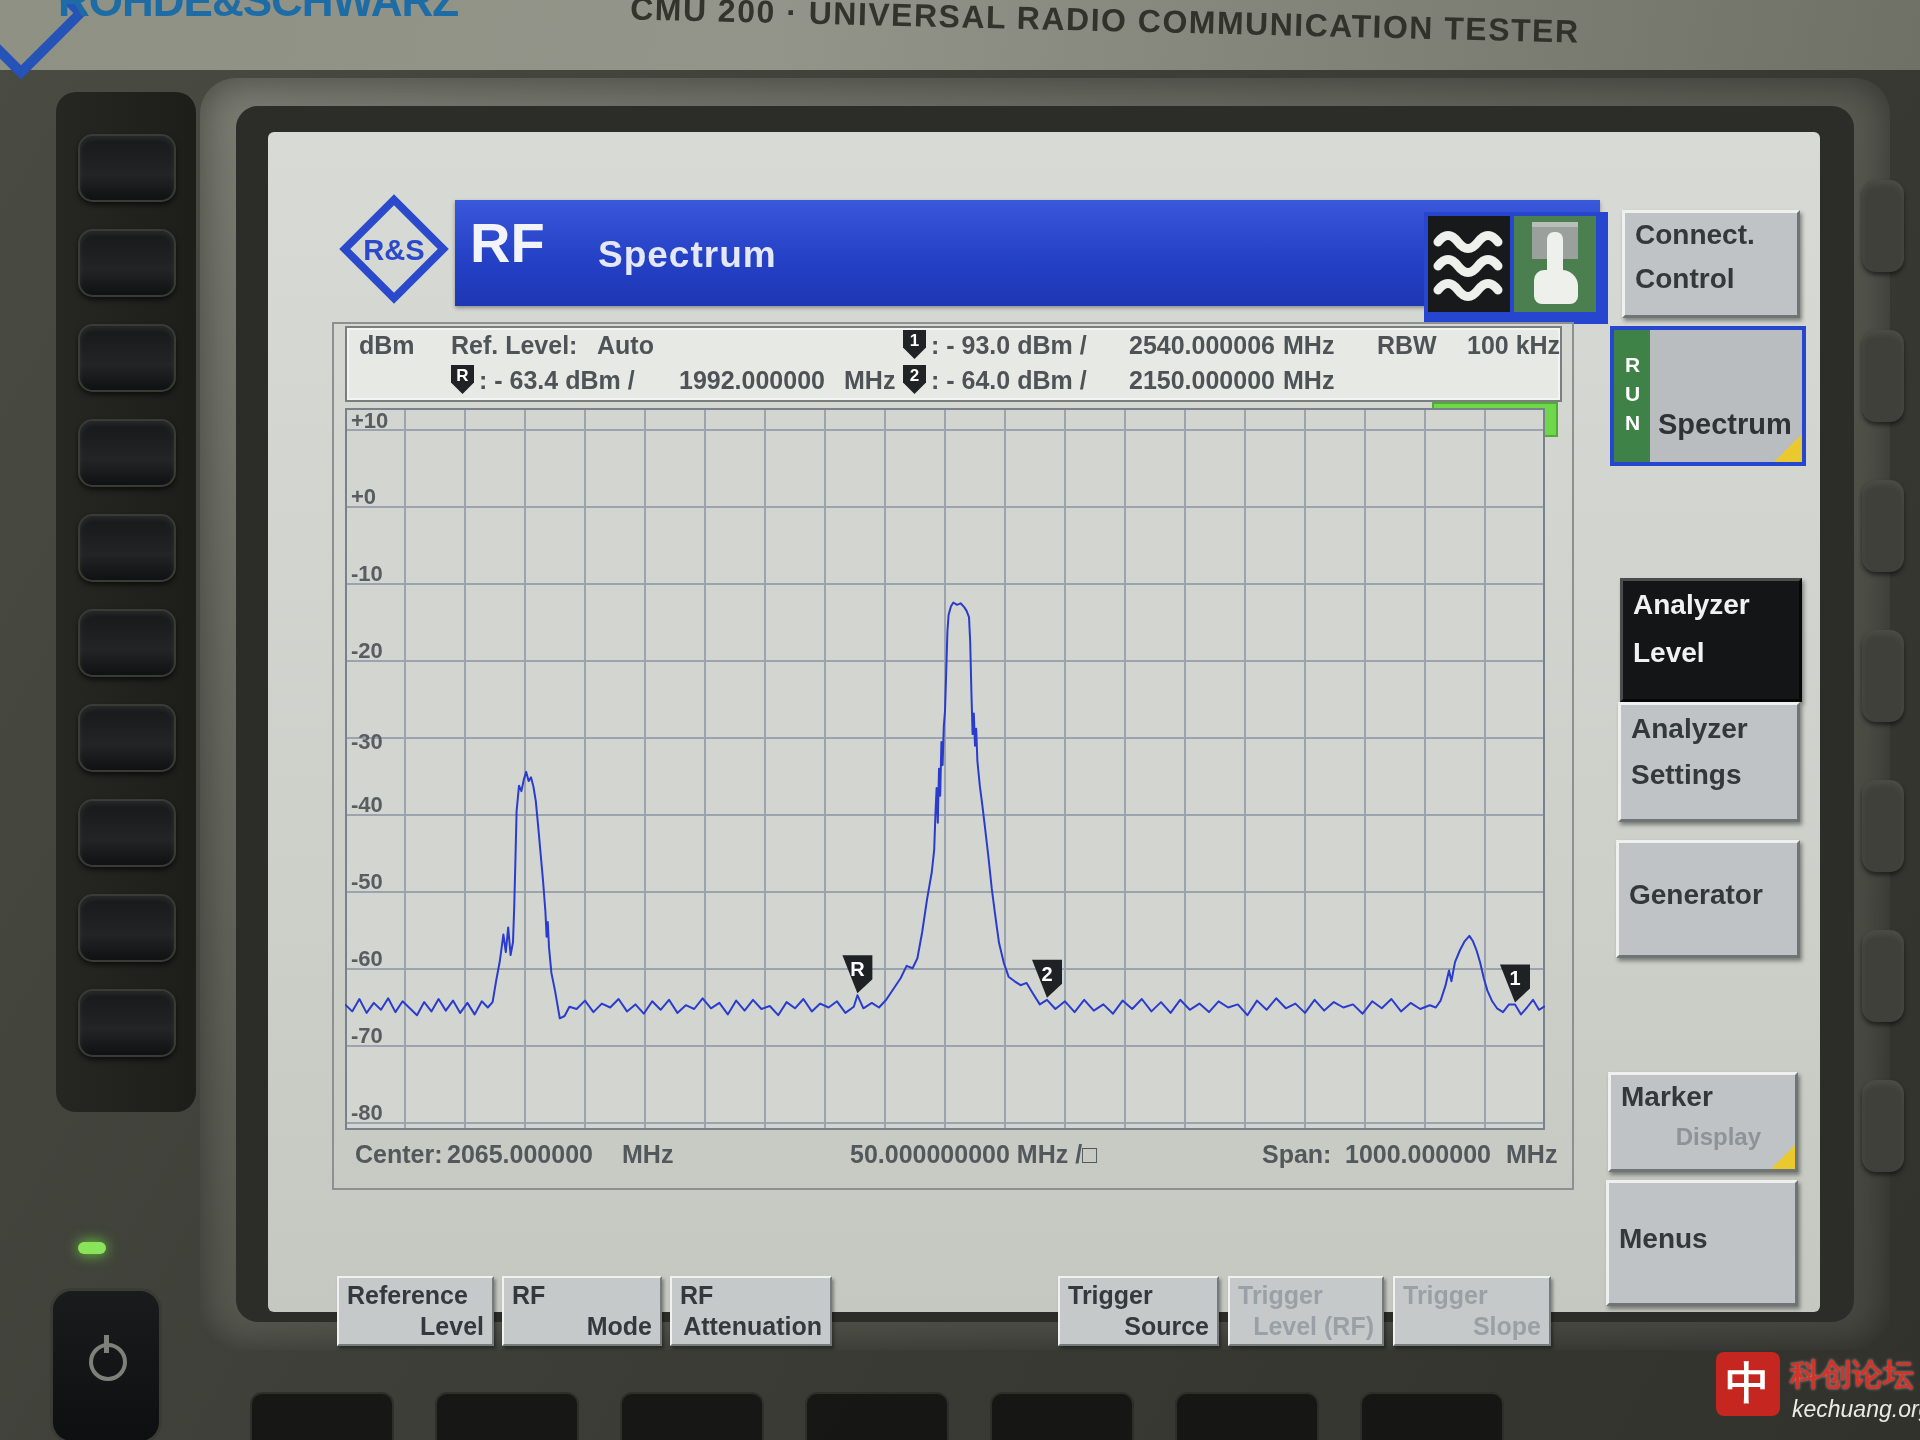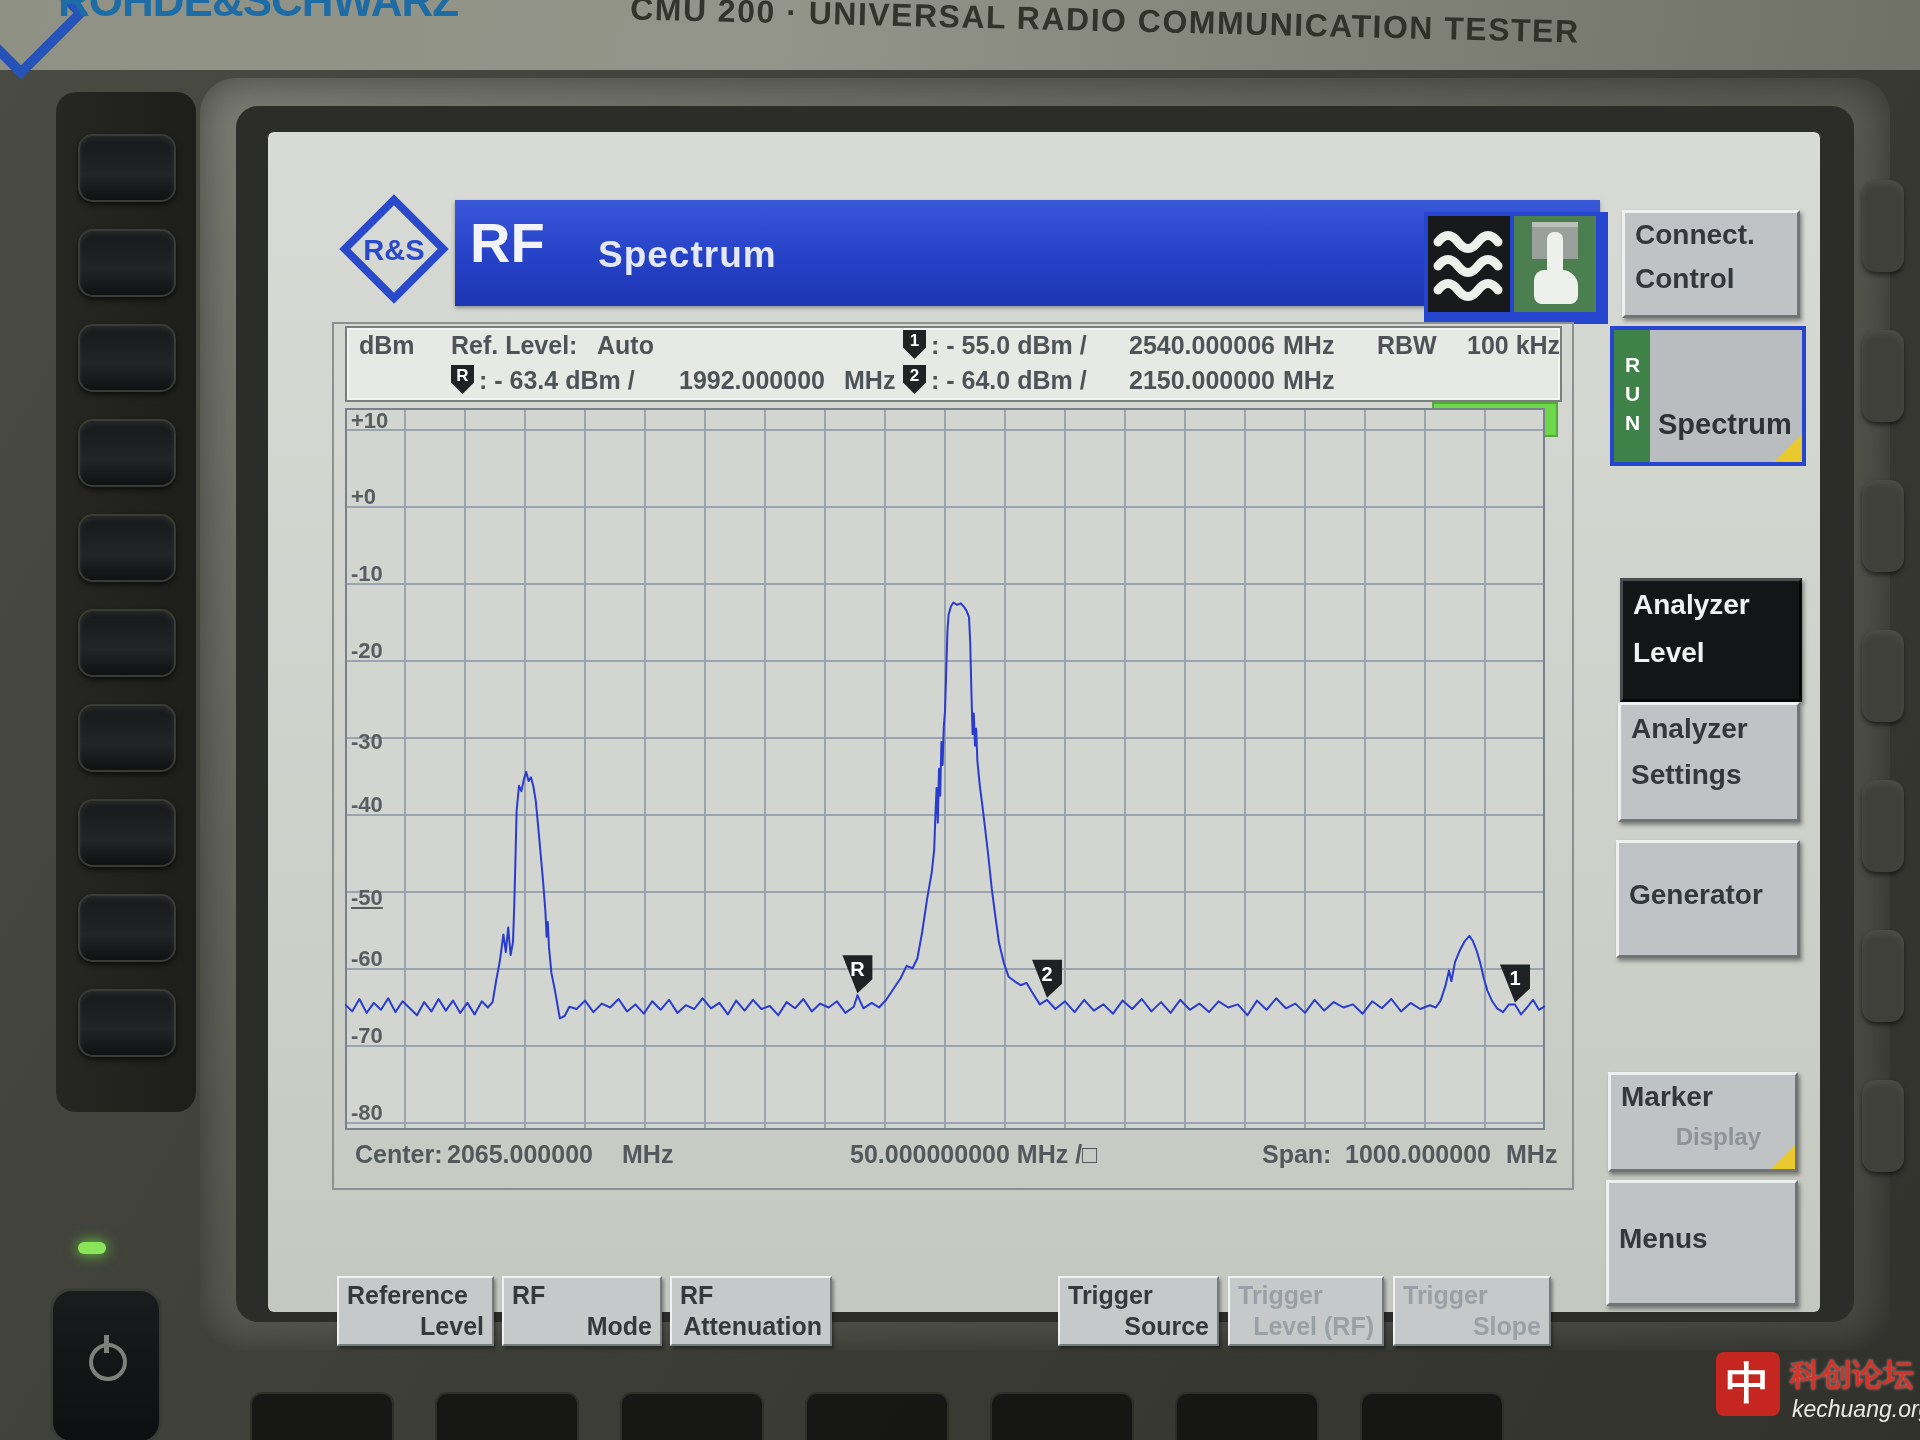--- a/index.html
+++ b/index.html
@@ -169,21 +169,21 @@
     </div>
   </div>
 
   <div class="abs frame-outline"></div>
 
   <div class="abs readout">
     <span class="ro" style="left:12px;top:3px;">dBm</span>
     <span class="ro" style="left:104px;top:3px;">Ref. Level:</span>
     <span class="ro" style="left:250px;top:3px;">Auto</span>
     <span class="badge" style="left:556px;top:2px;">1</span>
-    <span class="ro" style="left:584px;top:3px;">: - 55.0 dBm /</span>
+    <span class="ro" style="left:584px;top:3px;">: - 93.0 dBm /</span>
     <span class="ro" style="left:782px;top:3px;">2540.000006</span>
     <span class="ro" style="left:936px;top:3px;">MHz</span>
     <span class="ro" style="left:1030px;top:3px;">RBW</span>
     <span class="ro" style="left:1120px;top:3px;">100 kHz</span>
     <span class="badge" style="left:104px;top:37px;">R</span>
     <span class="ro" style="left:132px;top:38px;">: - 63.4 dBm /</span>
     <span class="ro" style="left:332px;top:38px;">1992.000000</span>
     <span class="ro" style="left:497px;top:38px;">MHz</span>
     <span class="badge" style="left:556px;top:37px;">2</span>
     <span class="ro" style="left:584px;top:38px;">: - 64.0 dBm /</span>
@@ -204,21 +204,21 @@
         <text x="702" y="572.8" text-anchor="middle" font-size="20" font-weight="bold" fill="#fff" font-family="Liberation Sans,sans-serif">2</text>
         <path d="M1155.0000072000003,556.42h30v24l-15,14z" fill="#1f2224"></path>
         <text x="1170.0000072000003" y="577.42" text-anchor="middle" font-size="20" font-weight="bold" fill="#fff" font-family="Liberation Sans,sans-serif">1</text>
       </svg>
     <span class="ylab" style="top:0px;">+10</span>
     <span class="ylab" style="top:76px;">+0</span>
     <span class="ylab" style="top:153px;">-10</span>
     <span class="ylab" style="top:230px;">-20</span>
     <span class="ylab" style="top:321px;">-30</span>
     <span class="ylab" style="top:384px;">-40</span>
-    <span class="ylab" style="top:477px;text-decoration:underline;">-50</span>
+    <span class="ylab" style="top:461px;">-50</span>
     <span class="ylab" style="top:538px;">-60</span>
     <span class="ylab" style="top:615px;">-70</span>
     <span class="ylab" style="top:692px;">-80</span>
   </div>
 
   <span class="axisrow" style="left:355px;">Center:</span>
   <span class="axisrow" style="left:447px;">2065.000000</span>
   <span class="axisrow" style="left:622px;">MHz</span>
   <span class="axisrow" style="left:850px;">50.000000000 MHz /□</span>
   <span class="axisrow" style="left:1262px;">Span:</span>

